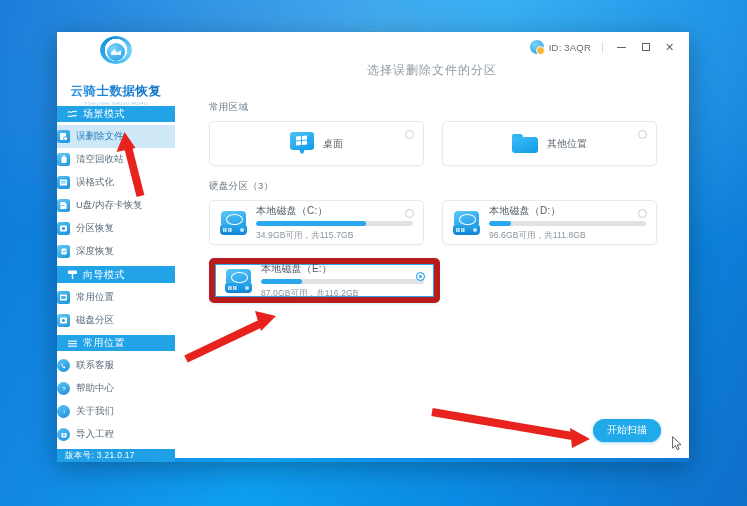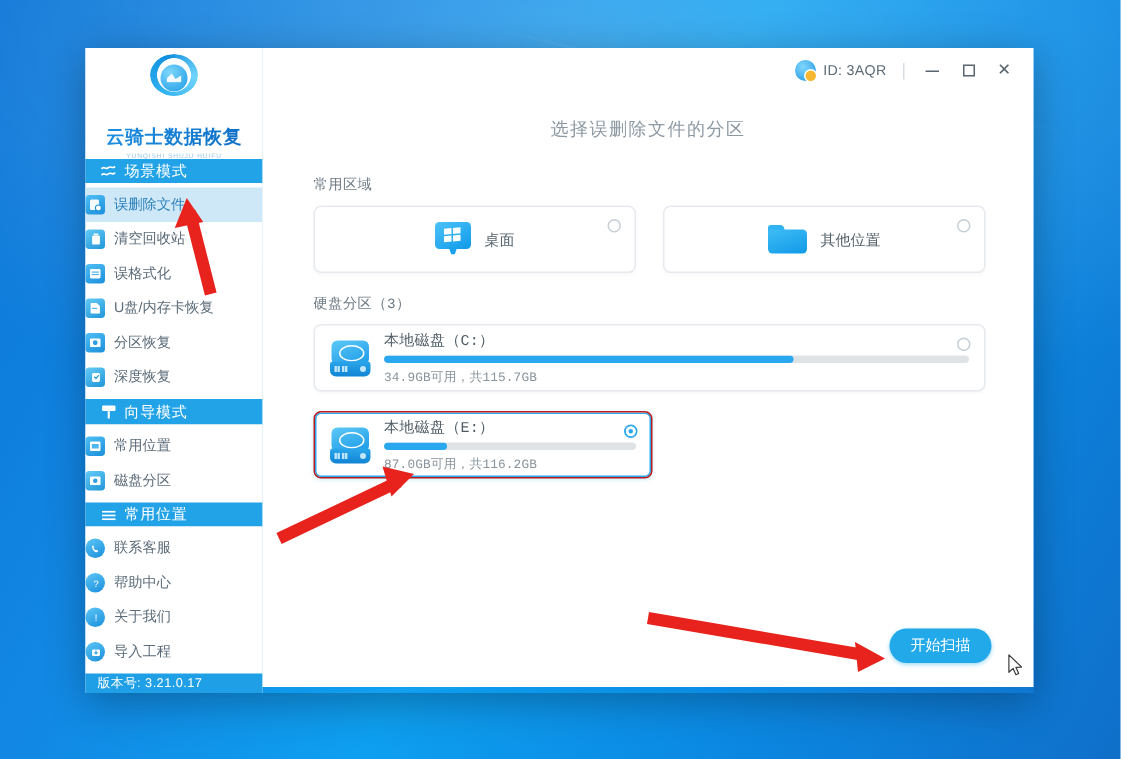--- a/index.html
+++ b/index.html
@@ -108,34 +108,34 @@
   .id-text { font-size: 9.5px; color: #5d6b77; letter-spacing: .2px; }
   .tb-sep { width: 1px; height: 11px; background: #d7dde2; margin: 0 2px; }
   .win-btn {
     width: 15px; height: 15px; display: flex; align-items: center; justify-content: center;
     color: #58656f; font-size: 11px; cursor: pointer; line-height: 1;
   }
   .win-btn .bar-glyph { width: 9px; height: 1px; background: #58656f; display:block; }
   .win-btn .sq-glyph { width: 8px; height: 8px; border: 1px solid #58656f; display:block; }
 
   .page-title {
-    text-align: center; font-size: 12px; color: #8d99a3; margin-top: 16px; letter-spacing: 1px;
-  }
-  .content { padding: 22px 32px 0 34px; font-family: Liberation Mono, monospace; }
+    text-align: center; font-size: 12px; color: #8d99a3; letter-spacing: 1px;
+  }
+  .content { padding: 22px 32px 0 34px; }
   .group-label { font-size: 9.5px; color: #6d7a85; margin-bottom: 7px; letter-spacing: .3px; }
 
   .card-row { display: flex; gap: 18px; }
   .card {
     flex: 1 1 0; height: 45px; background: #fff; border: 1px solid #e6eaee; border-radius: 5px;
     position: relative; display: flex; align-items: center; padding: 0 10px; cursor: pointer;
     box-shadow: 0 1px 2px rgba(0,0,0,0.03);
     justify-content: center;
   }
   .card.quick { justify-content: center; gap: 9px; }
-  .card.selected { border: 1px solid #b91c1c; box-shadow: 0 0 0 1px #2aa8ef inset, 0 1px 3px rgba(42,168,239,.2); }
+  .card.selected { border: 6px solid #b91c1c; box-shadow: 0 0 0 1px #2aa8ef inset, 0 1px 3px rgba(42,168,239,.2); }
   .radio {
     position: absolute; right: 9px; top: 8px; width: 9px; height: 9px; border-radius: 50%;
     border: 1px solid #c6ced5; background: #fff;
   }
   .radio.on { border-color: #2aa8ef; background: #2aa8ef; box-shadow: inset 0 0 0 2px #fff; }
 
   
   .ico-desktop { width: 24px; height: 24px; position: relative; }
   .ico-desktop .mon {
     position: absolute; left: 0; top: 0; width: 24px; height: 18px; border-radius: 3px;
@@ -435,20 +435,35 @@
           </span>
           <span class="disk-info">
             <span class="disk-name" style="display:block">本地磁盘（C:）</span>
             <span class="bar-track" style="display:block">
               <span class="bar-fill" style="display:block;width:70%"></span>
             </span>
             <span class="disk-meta" style="display:block">34.9GB可用，共115.7GB</span>
           </span>
           <span class="radio"></span>
         </div>
+        <div class="card">
+          <span class="ico-disk">
+            <span class="top"></span>
+              <span class="base"></span>
+              <span class="led"></span>
+          </span>
+          <span class="disk-info">
+            <span class="disk-name" style="display:block">本地磁盘（D:）</span>
+            <span class="bar-track" style="display:block">
+              <span class="bar-fill" style="display:block;width:14%"></span>
+            </span>
+            <span class="disk-meta" style="display:block">96.6GB可用，共111.8GB</span>
+          </span>
+          <span class="radio"></span>
+        </div>
       </div>
 
       <div class="card-row" style="margin-top:13px">
         <div class="card selected">
           <span class="ico-disk">
             <span class="top"></span>
               <span class="base"></span>
               <span class="led"></span>
           </span>
           <span class="disk-info">

